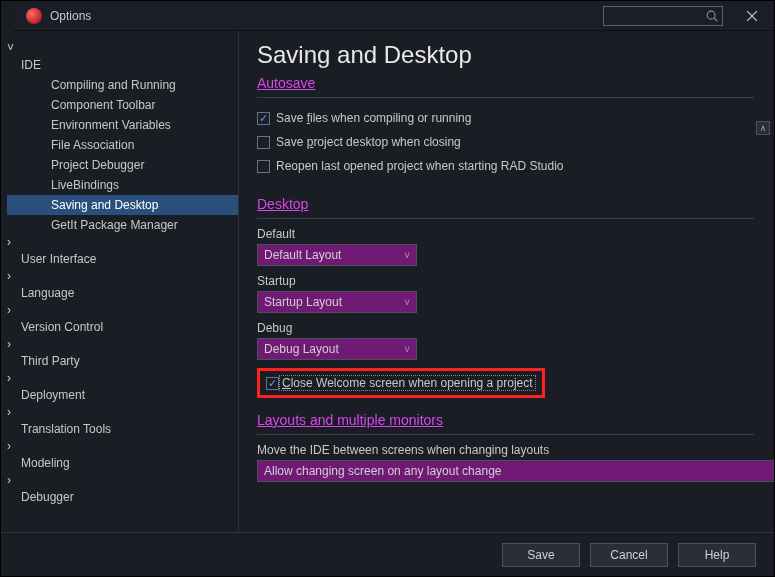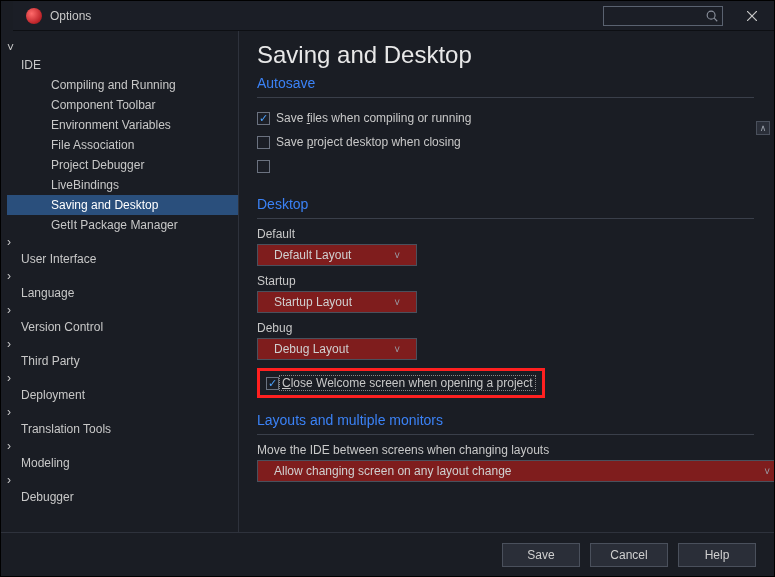--- a/index.html
+++ b/index.html
@@ -79,23 +79,24 @@
     position: relative;
   }
   h1 {
     font-size: 24px;
     font-weight: 400;
     color: #e8e8e8;
     margin-bottom: 2px;
   }
   .section-title {
     font-size: 14px;
-    color: #3b82f6;
+    color: #d946ef;
     margin-top: 6px;
     margin-bottom: 6px;
+    text-decoration: underline;
   }
   .section-divider {
     border: none;
     border-top: 1px solid #3a3f4a;
     margin: 2px 0 8px 0;
   }
   .checkbox-row {
     display: flex;
     align-items: center;
     height: 24px;
@@ -114,27 +115,27 @@
     content: "✓";
     color: #4da3ff;
     font-size: 11px;
     line-height: 1;
   }
   .checkbox-label u { text-decoration: underline; }
   .field-label { margin-top: 8px; margin-bottom: 3px; display: block; }
   .select {
     width: 160px;
     height: 22px;
-    background: #7f1d1d;
+    background: #701a75;
     border: 1px solid #4a505c;
     color: #d0d0d0;
     display: flex;
     align-items: center;
     justify-content: space-between;
-    padding: 0 16px;
+    padding: 0 6px;
     cursor: pointer;
   }
   .select.wide { width: 530px; }
   .select .chev-down { font-size: 10px; color: #9aa0aa; }
   .highlight-box {
     border: 3px solid #ff2020;
     padding: 4px 6px;
     display: inline-flex;
     align-items: center;
     margin-top: 8px;
@@ -231,20 +232,21 @@
     <div class="checkbox-row">
       <span class="checkbox checked"></span>
       <span class="checkbox-label">Save <u>f</u>iles when compiling or running</span>
     </div>
     <div class="checkbox-row">
       <span class="checkbox"></span>
       <span class="checkbox-label">Save <u>p</u>roject desktop when closing</span>
     </div>
     <div class="checkbox-row">
       <span class="checkbox"></span>
+      <span class="checkbox-label">Reopen last opened project when starting RAD Studio</span>
     </div>
 
     <div class="section-title" style="margin-top:18px">Desktop</div>
     <hr class="section-divider">
 
     <span class="field-label">Default</span>
     <div class="select">
       <span>Default Layout</span>
       <span class="chev-down">˅</span>
     </div>

